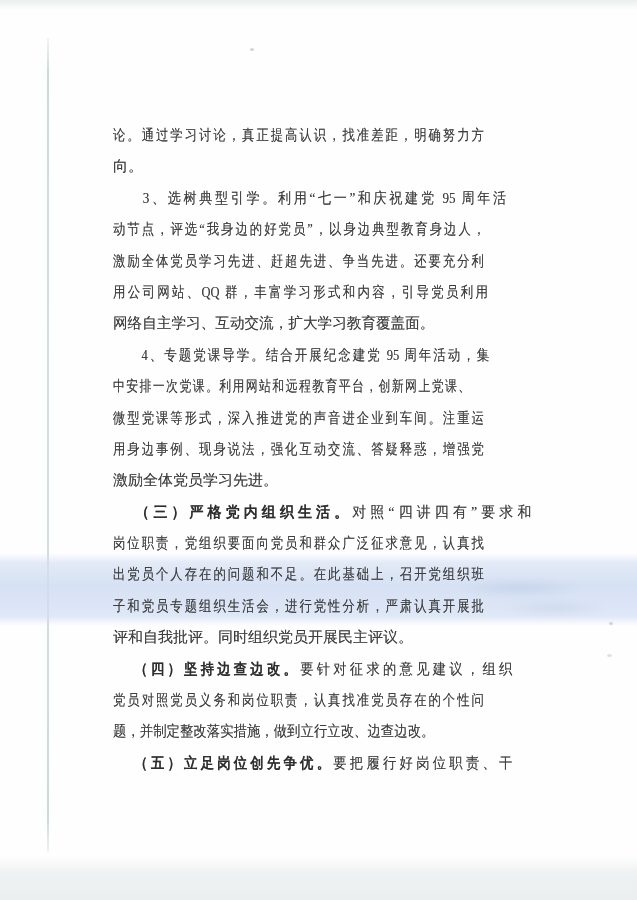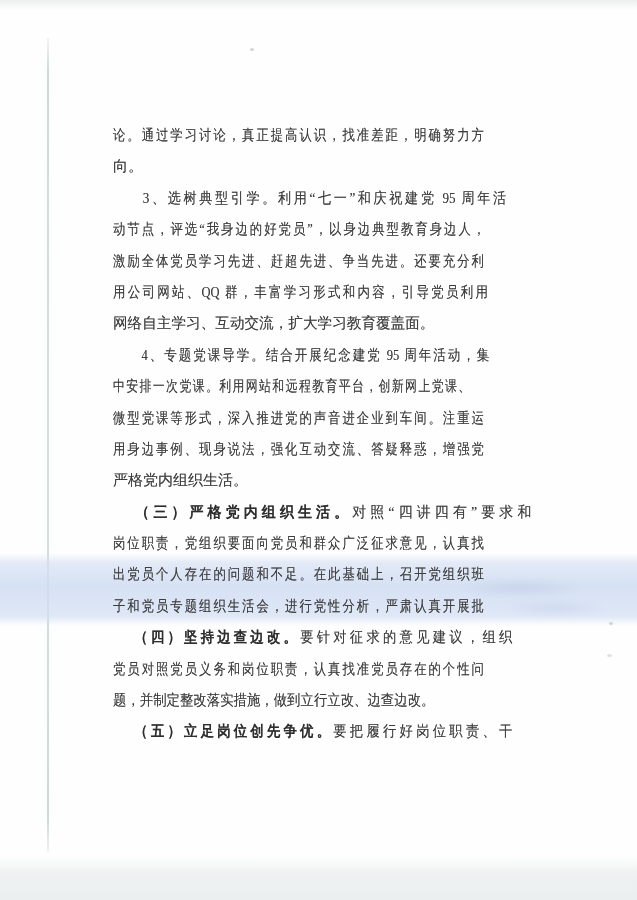--- a/index.html
+++ b/index.html
@@ -69,22 +69,23 @@
   <div class="line"><span class="b"></span><span>向。</span></div>
   <div class="line j ind-num" style="transform: scaleX(0.873786); transform-origin: left center;"><span class="b"></span><span>3、选树典型引学。利用“七一”和庆祝建党 95 周年活</span></div>
   <div class="line j" style="transform: scaleX(0.827206); transform-origin: left center;"><span class="b"></span><span>动节点，评选“我身边的好党员”，以身边典型教育身边人，</span></div>
   <div class="line j" style="transform: scaleX(0.824176); transform-origin: left center;"><span class="b"></span><span>激励全体党员学习先进、赶超先进、争当先进。还要充分利</span></div>
   <div class="line j" style="transform: scaleX(0.833333); transform-origin: left center;"><span class="b"></span><span>用公司网站、QQ 群，丰富学习形式和内容，引导党员利用</span></div>
   <div class="line" style="transform: scaleX(0.974026); transform-origin: left center;"><span class="b"></span><span>网络自主学习、互动交流，扩大学习教育覆盖面。</span></div>
   <div class="line j ind-num" style="transform: scaleX(0.836431); transform-origin: left center;"><span class="b"></span><span>4、专题党课导学。结合开展纪念建党 95 周年活动，集</span></div>
   <div class="line j" style="transform: scaleX(0.793651); transform-origin: left center;"><span class="b"></span><span>中安排一次党课。利用网站和远程教育平台，创新网上党课、</span></div>
   <div class="line j" style="transform: scaleX(0.824176); transform-origin: left center;"><span class="b"></span><span>微型党课等形式，深入推进党的声音进企业到车间。注重运</span></div>
   <div class="line j" style="transform: scaleX(0.824176); transform-origin: left center;"><span class="b"></span><span>用身边事例、现身说法，强化互动交流、答疑释惑，增强党</span></div>
-  <div class="line"><span class="b"></span><span>严格党内组织生活。</span></div>
+  <div class="line"><span class="b"></span><span>激励全体党员学习先进。</span></div>
   <div class="line j ind-br" style="transform: scaleX(0.929752); transform-origin: left center;"><span class="b">（三）严格党内组织生活。</span><span>对照“四讲四有”要求和</span></div>
   <div class="line j" style="transform: scaleX(0.824176); transform-origin: left center;"><span class="b"></span><span>岗位职责，党组织要面向党员和群众广泛征求意见，认真找</span></div>
   <div class="line j" style="transform: scaleX(0.824176); transform-origin: left center;"><span class="b"></span><span>出党员个人存在的问题和不足。在此基础上，召开党组织班</span></div>
   <div class="line j" style="transform: scaleX(0.824176); transform-origin: left center;"><span class="b"></span><span>子和党员专题组织生活会，进行党性分析，严肃认真开展批</span></div>
+  <div class="line"><span class="b"></span><span>评和自我批评。同时组织党员开展民主评议。</span></div>
   <div class="line j ind-br" style="transform: scaleX(0.887574); transform-origin: left center;"><span class="b">（四）坚持边查边改。</span><span>要针对征求的意见建议，组织</span></div>
   <div class="line j" style="transform: scaleX(0.824176); transform-origin: left center;"><span class="b"></span><span>党员对照党员义务和岗位职责，认真找准党员存在的个性问</span></div>
   <div class="line" style="transform: scaleX(0.892857); transform-origin: left center;"><span class="b"></span><span>题，并制定整改落实措施，做到立行立改、边查边改。</span></div>
   <div class="line j ind-br" style="transform: scaleX(0.887574); transform-origin: left center;"><span class="b">（五）立足岗位创先争优。</span><span>要把履行好岗位职责、干</span></div>
 </div>
 
 </body></html>

